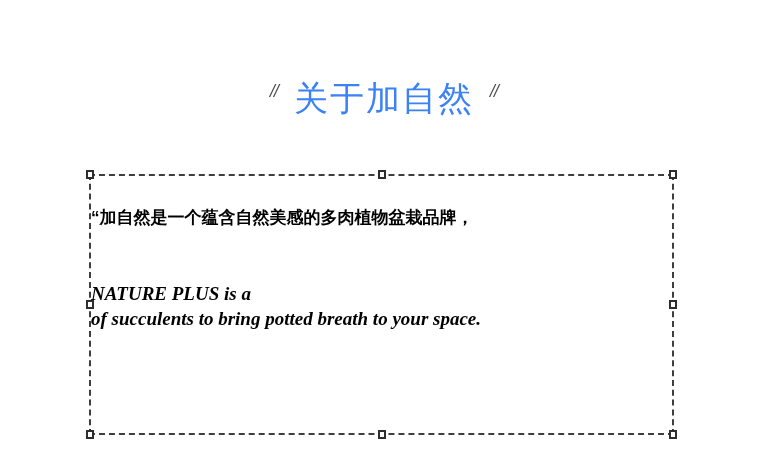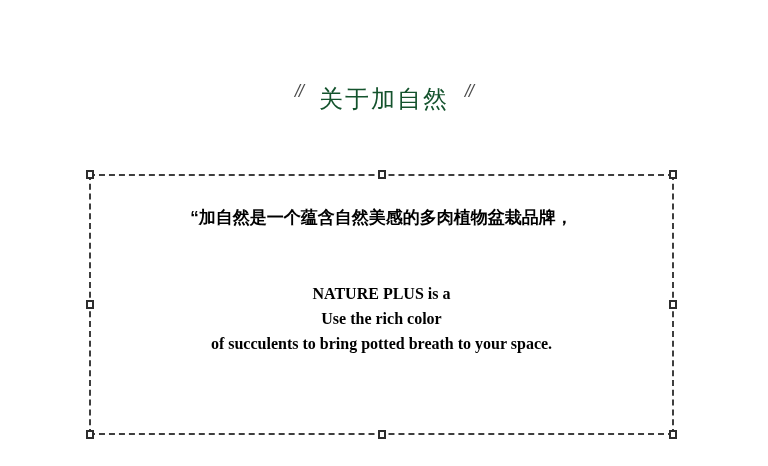--- a/index.html
+++ b/index.html
@@ -23,24 +23,24 @@
     top: 78px;
     left: 0;
     width: 100%;
     display: flex;
     justify-content: center;
     align-items: flex-start;
   }
   .section-title {
     font-family: "Liberation Serif", "DejaVu Serif", serif;
     font-weight: normal;
-    font-size: 24px;
+    font-size: 34px;
     line-height: 42px;
     letter-spacing: 2px;
-    color: #14532d;
+    color: #3b82f6;
     white-space: nowrap;
   }
   .slash-mark {
     font-family: "DejaVu Sans", sans-serif;
     font-style: italic;
     font-size: 15px;
     line-height: 15px;
     letter-spacing: -1px;
     color: #4a4a4a;
     margin-top: 6px;
@@ -71,39 +71,40 @@
   .handle.ne { right: -5px; top: -6px; }
   .handle.w  { left: -5px;  top: calc(50% - 5px); }
   .handle.e  { right: -5px; top: calc(50% - 5px); }
   .handle.sw { left: -5px;  bottom: -6px; }
   .handle.s  { left: calc(50% - 4px); bottom: -6px; }
   .handle.se { right: -5px; bottom: -6px; }
 
   .box-content {
     width: 100%;
     height: 100%;
-    text-align: center;
+    text-align: left;
   }
   .cn-quote {
     margin-top: 24px;
     font-family: "Liberation Sans", "DejaVu Sans", sans-serif;
     font-weight: bold;
     font-size: 17px;
     line-height: 35px;
     color: #000000;
     white-space: nowrap;
   }
   .en-quote {
     margin-top: 46px;
     font-family: "Liberation Serif", "DejaVu Serif", serif;
     font-weight: bold;
-    font-size: 16px;
+    font-size: 19px;
     line-height: 25px;
     color: #000000;
     white-space: nowrap;
+    font-style: italic;
   }
 </style>
 </head>
 <body>
 
 <div class="canvas">
 
   <div class="title-row">
     <span class="slash-mark left">//</span>
     <h1 class="section-title">关于加自然</h1>
@@ -119,19 +120,18 @@
     <div class="handle sw"></div>
     <div class="handle s"></div>
     <div class="handle se"></div>
 
     <div class="box-content">
       <div class="cn-quote">
         <div>“加自然是一个蕴含自然美感的多肉植物盆栽品牌，</div>
       </div>
       <div class="en-quote">
         <div>NATURE PLUS is a</div>
-        <div>Use the rich color</div>
         <div>of succulents to bring potted breath to your space.</div>
       </div>
     </div>
   </div>
 
 </div>
 
 </body></html>

